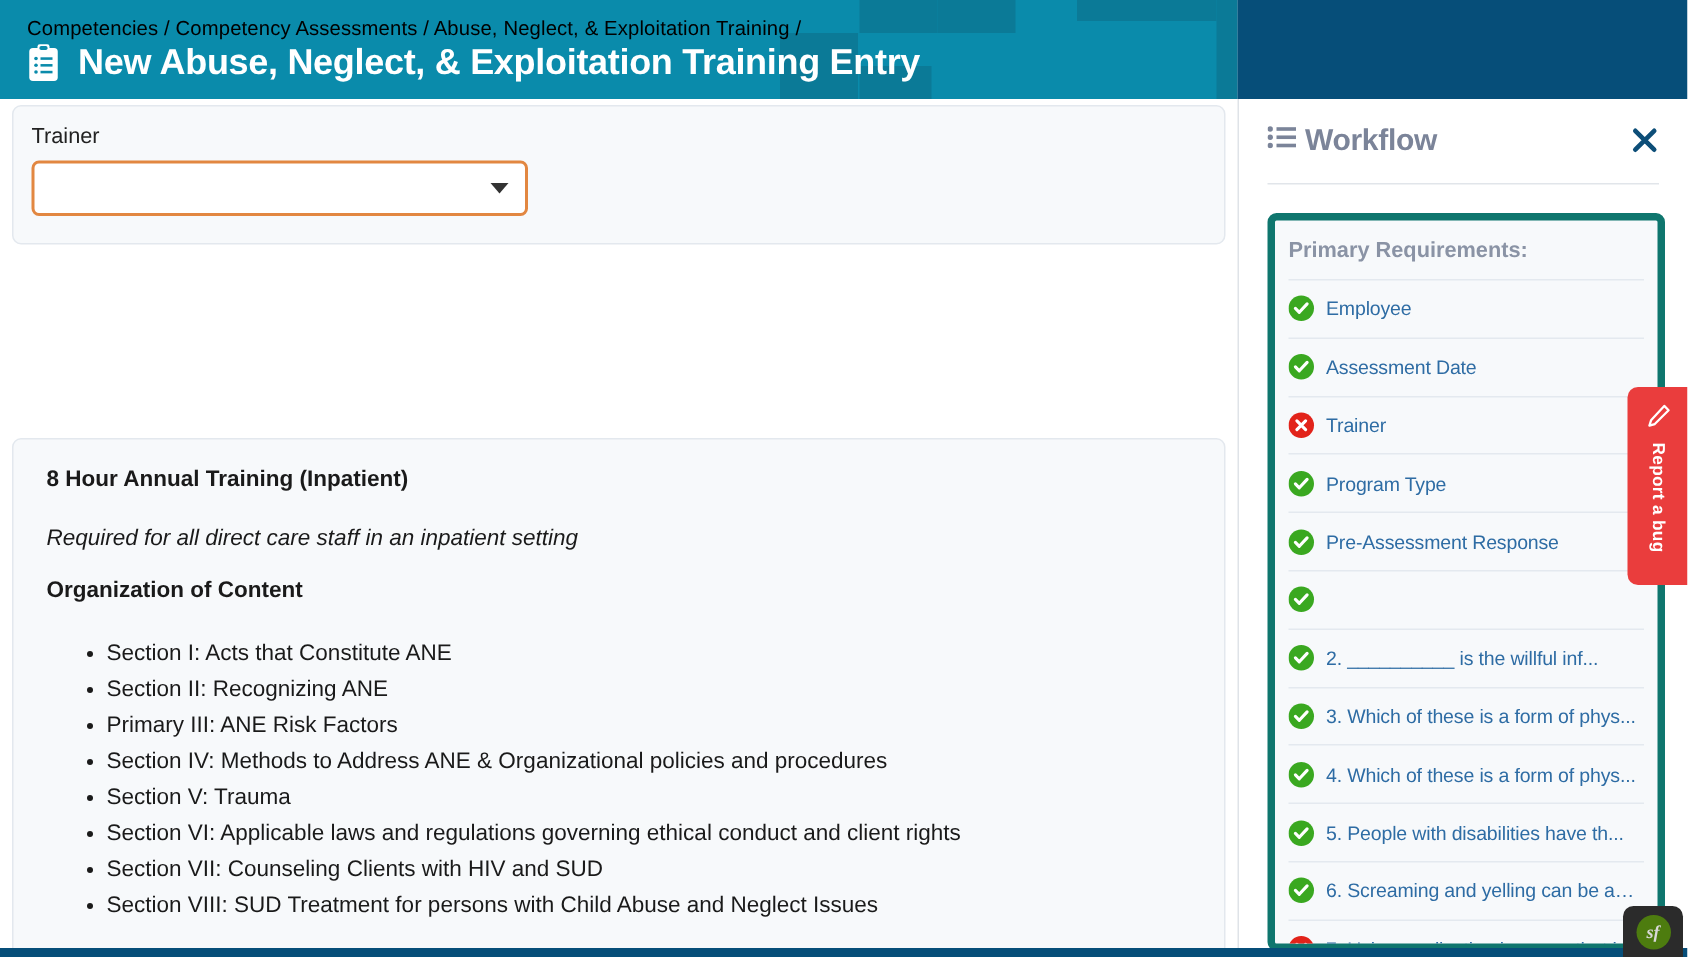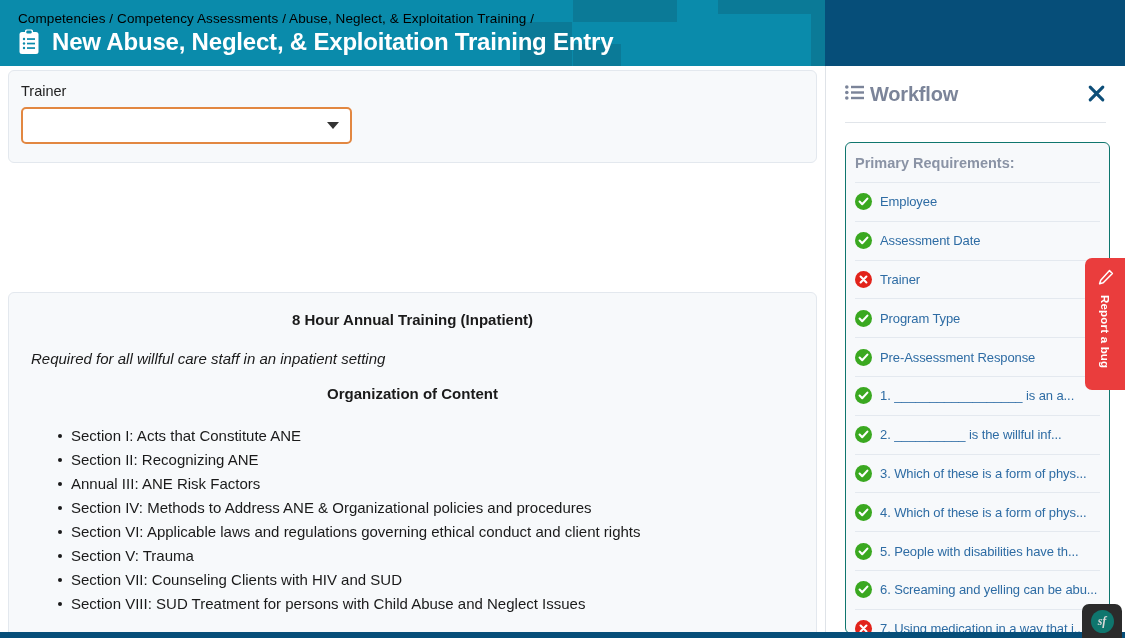--- a/index.html
+++ b/index.html
@@ -176,21 +176,20 @@
 
   .guide-body {
     position: absolute;
     left: 8px; top: 226px;
     width: 809px;
     height: 394px;
     padding: 18px 22px 0 22px;
     overflow: hidden;
   }
   .doc-h {
-    text-align: center;
     font-size: 15px;
     font-weight: bold;
     color: #1a1a1a;
     margin-bottom: 22px;
   }
   .doc-h.second { margin-top: 18px; }
   .doc-italic {
     font-style: italic;
     font-size: 15px;
     color: #1a1a1a;
@@ -260,21 +259,21 @@
   }
   .wf-close svg { width: 17px; height: 17px; display: block; }
   .wf-divider {
     height: 1px;
     background: #e1e5ea;
     margin: 0 19px;
   }
 
   .wf-card {
     margin: 19px 15px 0 19px;
-    border: 1px solid #0f766e;
+    border: 5px solid #0f766e;
     border-radius: 6px;
     background: #f7f9fb;
     padding: 0 0 0 0;
     height: 492px;
     overflow: hidden;
   }
   .wf-card-title {
     font-size: 14.5px;
     font-weight: bold;
     color: #8a93a5;
@@ -345,21 +344,21 @@
     border-radius: 7px 7px 0 0;
     display: flex;
     align-items: center;
     justify-content: center;
     z-index: 20;
     cursor: pointer;
   }
   .sf-circle {
     width: 23px; height: 23px;
     border-radius: 50%;
-    background: #0f766e;
+    background: #4d7c0f;
     color: #d8d8d8;
     font-family: "Liberation Serif", serif;
     font-style: italic;
     font-size: 12px;
     font-weight: bold;
     display: flex;
     align-items: center;
     justify-content: center;
   }
 </style>
@@ -405,29 +404,29 @@
         <select class="trainer-select" title="Trainer">
           <option value=""></option>
         </select>
         <span class="select-caret"></span>
       </div>
     </div>
 
 
     <div class="card guide-body">
       <div class="doc-h">8 Hour Annual Training (Inpatient)</div>
-      <div class="doc-italic">Required for all willful care staff in an inpatient setting</div>
+      <div class="doc-italic">Required for all direct care staff in an inpatient setting</div>
       <div class="doc-h second">Organization of Content</div>
       <ul class="doc-list">
         <li>Section I: Acts that Constitute ANE</li>
         <li>Section II: Recognizing ANE</li>
-        <li>Annual III: ANE Risk Factors</li>
+        <li>Primary III: ANE Risk Factors</li>
         <li>Section IV: Methods to Address ANE &amp; Organizational policies and procedures</li>
+        <li>Section V: Trauma</li>
         <li>Section VI: Applicable laws and regulations governing ethical conduct and client rights</li>
-        <li>Section V: Trauma</li>
         <li>Section VII: Counseling Clients with HIV and SUD</li>
         <li>Section VIII: SUD Treatment for persons with Child Abuse and Neglect Issues</li>
 
       </ul>
     </div>
 
   </div>
 
   <div class="wf-panel">
     <div class="wf-head">
@@ -492,21 +491,20 @@
               </svg>
             </span>
             <span class="wf-label">Pre-Assessment Response</span>
           </li>
           <li class="wf-item">
             <span class="wf-status ok">
               <svg viewBox="0 0 11 11" aria-hidden="true">
                 <path d="M1.6 5.6 L4.2 8.2 L9.4 2.6" fill="none" stroke="#ffffff" stroke-width="2.1" stroke-linecap="round" stroke-linejoin="round"></path>
               </svg>
             </span>
-            <span class="wf-label">1. __________________ is an a...</span>
           </li>
           <li class="wf-item">
             <span class="wf-status ok">
               <svg viewBox="0 0 11 11" aria-hidden="true">
                 <path d="M1.6 5.6 L4.2 8.2 L9.4 2.6" fill="none" stroke="#ffffff" stroke-width="2.1" stroke-linecap="round" stroke-linejoin="round"></path>
               </svg>
             </span>
             <span class="wf-label">2. __________ is the willful inf...</span>
           </li>
           <li class="wf-item">

